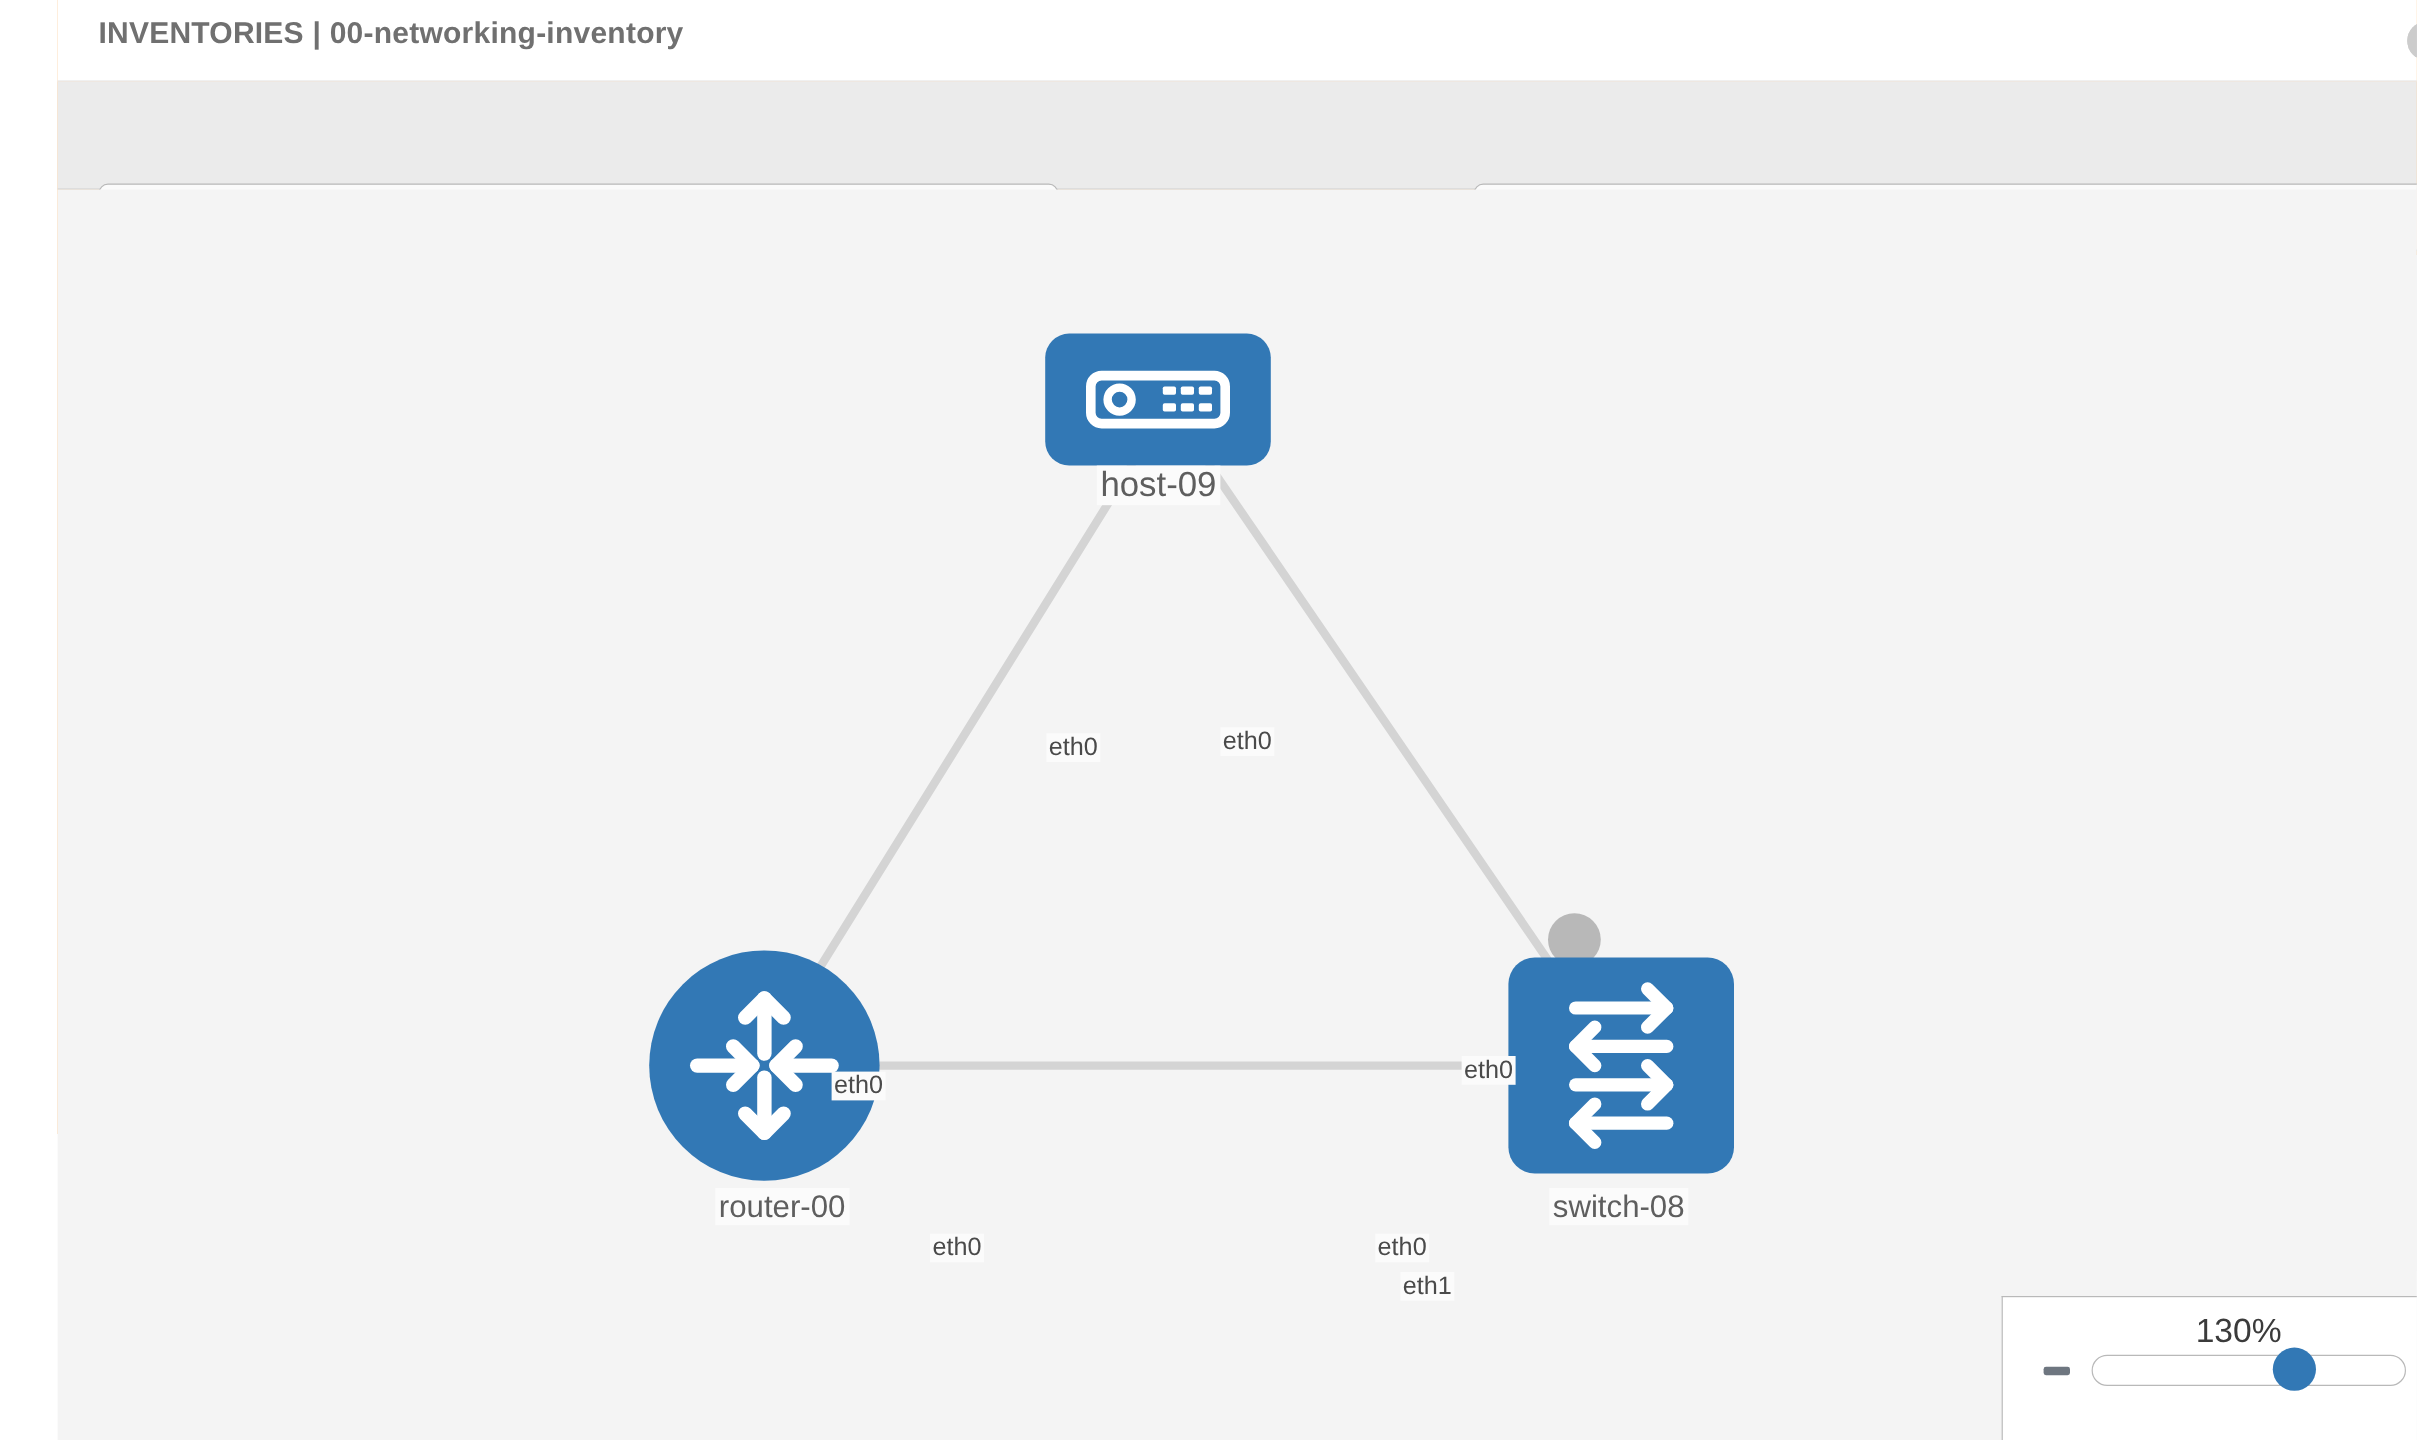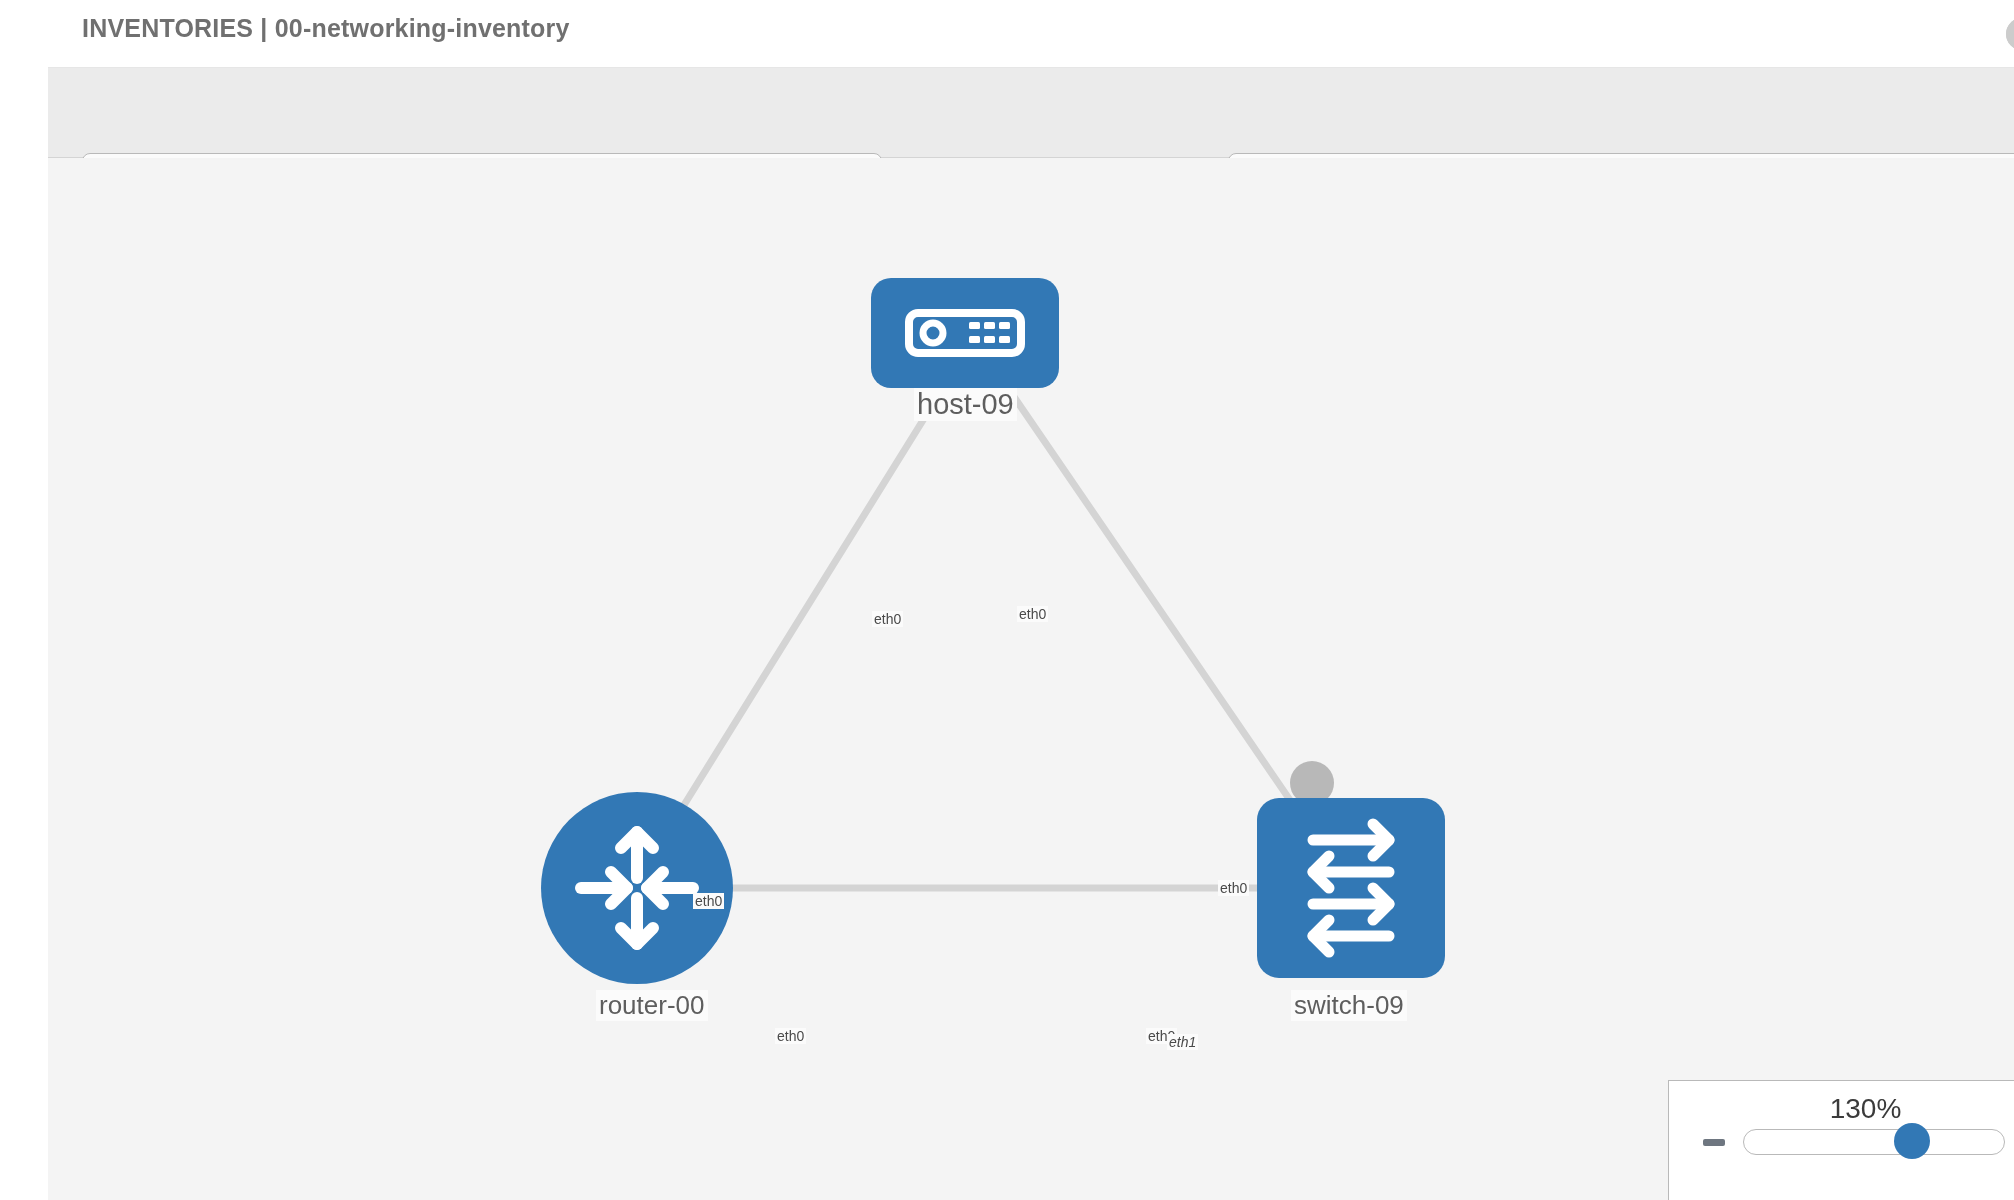--- a/index.html
+++ b/index.html
@@ -126,21 +126,21 @@
     position: absolute;
     font-size: 26px;
     color: #5e5e5e;
     background: #fbfbfb;
     white-space: nowrap;
     padding: 0 3px;
   }
 
   .if-label {
     position: absolute;
-    font-size: 14px;
+    font-size: 21px;
     color: #4a4a4a;
     background: #fbfbfb;
     white-space: nowrap;
     padding: 0 2px;
   }
 
   
   .zoom-panel {
     position: absolute;
     left: 1620px; top: 1080px;
@@ -306,29 +306,29 @@
             <path d="M116 26 L132 42 L116 58"></path>
           <path d="M132 74 L56 74"></path>
             <path d="M72 58 L56 74 L72 90"></path>
           <path d="M56 106 L132 106"></path>
             <path d="M116 90 L132 106 L116 122"></path>
           <path d="M132 138 L56 138"></path>
             <path d="M72 122 L56 138 L72 154"></path>
         </g>
       </svg>
     </div>
-    <div class="node-label" style="left:1243px; top:832px;">switch-09</div>
+    <div class="node-label" style="left:1243px; top:832px;">switch-08</div>
 
     <div class="if-label" style="left:824px; top:453px;">eth0</div>
     <div class="if-label" style="left:969px; top:448px;">eth0</div>
     <div class="if-label" style="left:645px; top:735px;">eth0</div>
     <div class="if-label" style="left:1170px; top:722px;">eth0</div>
     <div class="if-label" style="left:727px; top:870px;">eth0</div>
     <div class="if-label" style="left:1098px; top:870px;">eth0</div>
-    <div class="if-label" style="left:1119px; top:876px;font-style:italic;">eth1</div>
+    <div class="if-label" style="left:1119px; top:902px;">eth1</div>
   </div>
 
   <div class="zoom-panel">
     <div class="zoom-value">130%</div>
     <div class="zoom-minus"></div>
     <div class="zoom-track"></div>
     <div class="zoom-handle" style="left: 225.42px;"></div>
     <div class="zoom-plus"></div>
   </div>
 

